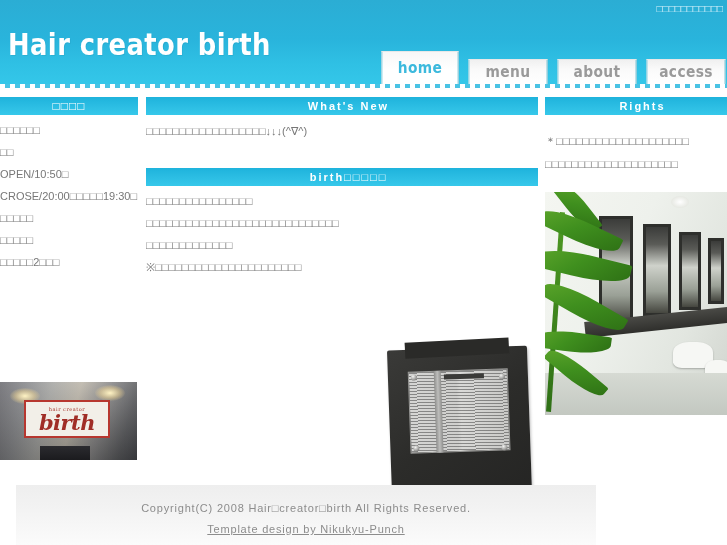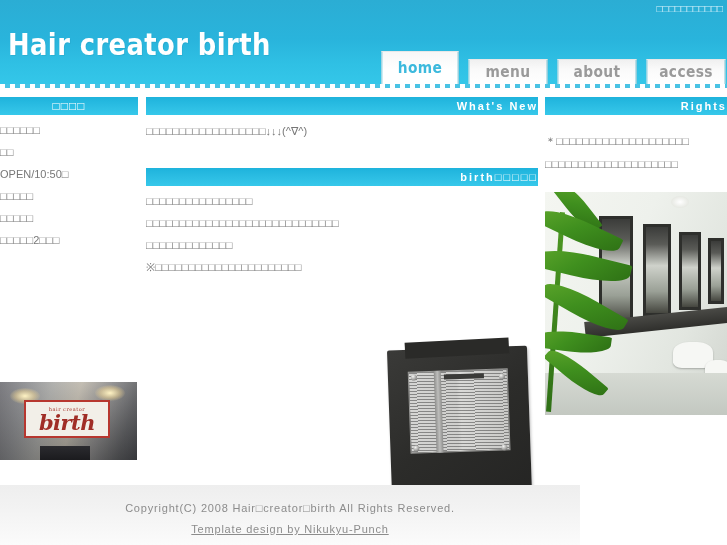--- a/index.html
+++ b/index.html
@@ -133,21 +133,21 @@
     letter-spacing: 2px;
     box-sizing: border-box;
   }
   .bar--left {
     text-align: center;
     letter-spacing: 1px;
     font-size: 12px;
   }
   .bar--mid, .bar--right {
     padding-left: 13px;
-    text-align: right;
+    text-align: center;
   }
 
   
   .info-line {
     font-size: 11px;
     color: #777777;
     line-height: 14px;
     margin-top: 8px;
     white-space: nowrap;
     letter-spacing: 0px;
@@ -369,21 +369,21 @@
     background: radial-gradient(circle at 35% 30%, #f2f2f0, #9a9a98 60%, #5a5a58 100%);
   }
   .board-photo .p1 { left: 23px; top: 33px; }
   .board-photo .p2 { left: 111px; top: 35px; }
   .board-photo .p3 { left: 23px; top: 104px; }
   .board-photo .p4 { left: 111px; top: 106px; }
 
   
   .footer {
     position: absolute;
-    left: 0;
+    left: 16px;
     top: 485px;
     width: 580px;
     height: 60px;
     background: linear-gradient(to bottom, #eeeeee 0%, #f2f2f2 35%, #fbfbfb 100%);
     text-align: center;
   }
   .copyright {
     padding-top: 17px;
     font-size: 11px;
     color: #8c8c8c;
@@ -417,20 +417,21 @@
   <div class="dashed-rule"></div>
 </div>
 
 <div class="page">
 
   <div class="col-left">
     <div class="bar bar--left">□□□□</div>
     <div class="info-line">□□□□□□</div>
     <div class="info-line">□□</div>
     <div class="info-line">OPEN/10:50□</div>
+    <div class="info-line">CROSE/20:00□□□□□19:30□</div>
     <div class="info-line">□□□□□</div>
     <div class="info-line">□□□□□</div>
     <div class="info-line">□□□□□2□□□</div>
 
     <div class="shop-photo">
       <div class="glow g1"></div>
       <div class="glow g2"></div>
       <div class="shop-sign">
         <div class="small">hair creator</div>
         <div class="big">birth</div>

